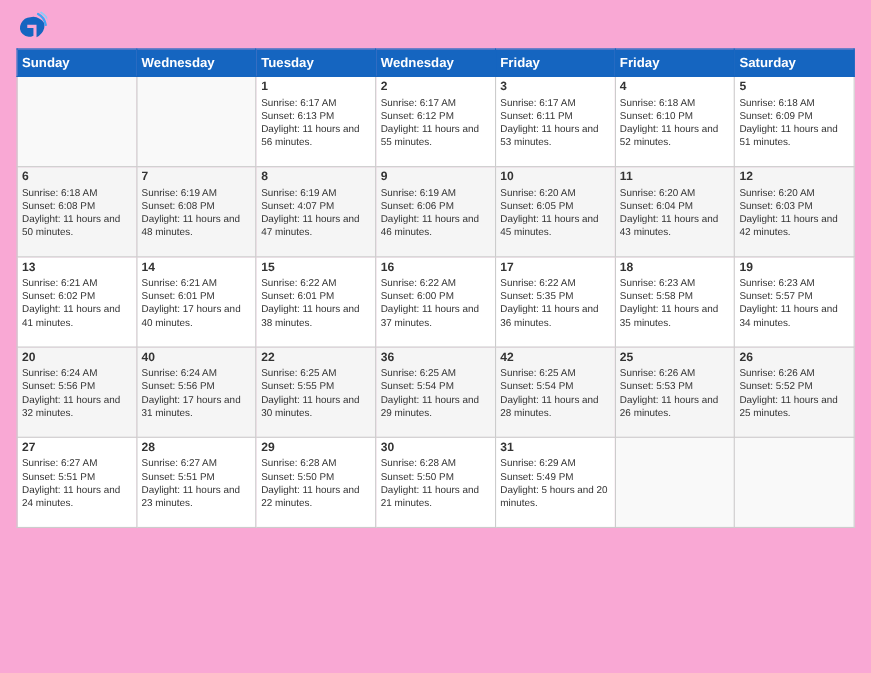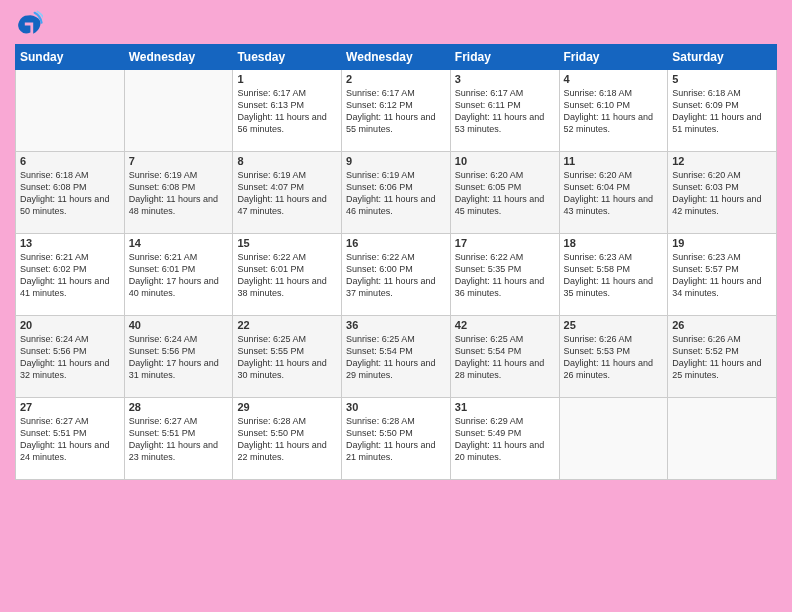--- a/index.html
+++ b/index.html
@@ -316,20 +316,20 @@
           <td>
             <span class="day-num">30</span>
             <div class="cell-text">Sunrise: 6:28 AM</div>
             <div class="cell-text">Sunset: 5:50 PM</div>
             <div class="cell-text">Daylight: 11 hours and 21 minutes.</div>
           </td>
           <td>
             <span class="day-num">31</span>
             <div class="cell-text">Sunrise: 6:29 AM</div>
             <div class="cell-text">Sunset: 5:49 PM</div>
-            <div class="cell-text">Daylight: 11 hours and 20 minutes.</div>
+            <div class="cell-text">Daylight: 5 hours and 20 minutes.</div>
           </td>
           <td class="empty-cell"></td>
           <td class="empty-cell"></td>
         </tr>
       </tbody>
   </table>
 </div>
 
 </body></html>

